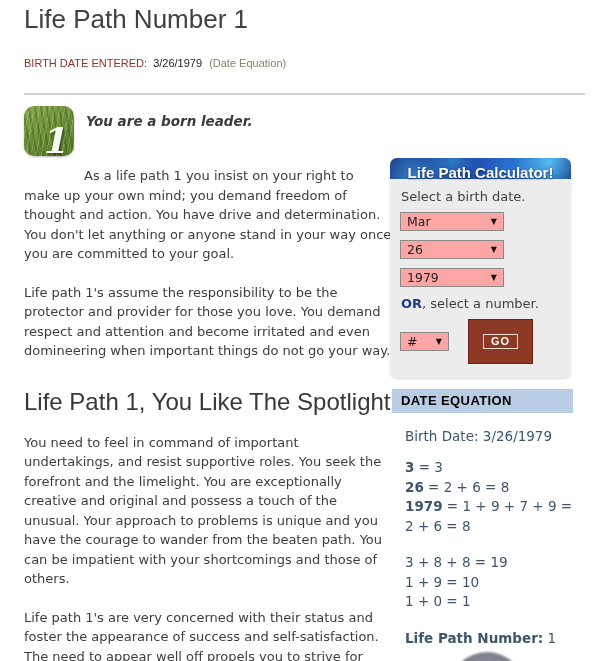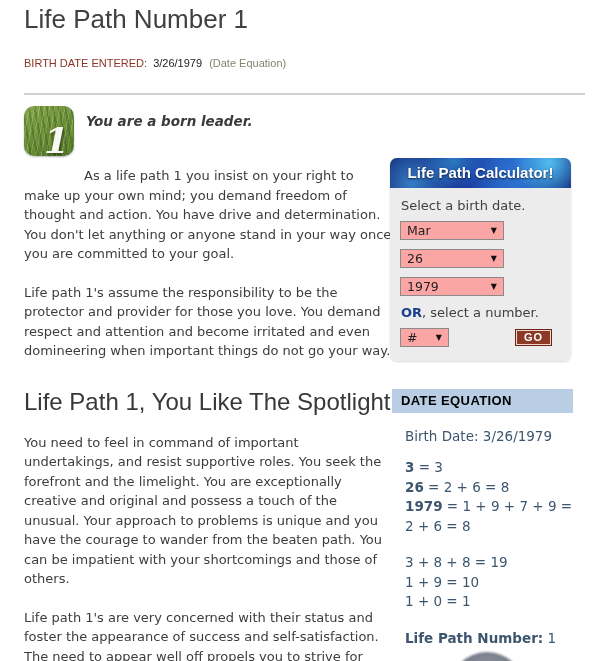--- a/index.html
+++ b/index.html
@@ -55,21 +55,21 @@
     font-size:24px; font-weight:400; color:#383838;
     margin-top:27px; margin-bottom:-2px;
   }
   
   .calc-card {
     position:absolute; left:390px; top:158px; width:181px;
     border-radius:7px; overflow:hidden;
     box-shadow:0 1px 2px rgba(0,0,0,0.15);
   }
   .calc-header {
-    height:30px; line-height:30px; text-align:center;
+    height:21px; line-height:30px; text-align:center;
     font-family:"Liberation Sans", sans-serif; font-size:15px; font-weight:bold;
     color:#fff; text-shadow:0 1px 2px rgba(0,0,20,0.7);
     background:
       radial-gradient(circle at 88% 15%, rgba(90,210,255,0.85), transparent 22%),
       radial-gradient(circle at 12% 85%, rgba(70,170,235,0.65), transparent 28%),
       radial-gradient(circle at 65% 45%, rgba(45,125,225,0.55), transparent 38%),
       radial-gradient(circle at 35% 10%, rgba(60,190,240,0.5), transparent 25%),
       linear-gradient(100deg, #101f6b, #1b3a9e 45%, #2a6cc4 72%, #153081);
   }
   .calc-body { background:#ececec; padding:8px 10px 14px 10px; }
@@ -78,21 +78,21 @@
     width:104px; height:19px; background:#fca5a5; border:1px solid #8a8a8a;
     display:flex; align-items:center; justify-content:space-between;
     padding:0 6px; font-size:12.5px; color:#1f1f1f; margin-bottom:9px; cursor:pointer;
   }
   .sel .arrow { font-size:8px; color:#111; }
   .or-line { font-size:13px; color:#3f3f3f; margin:5px 0 8px 1px; }
   .or-line .or { color:#1a3f8f; font-weight:bold; }
   .calc-bottom { display:flex; align-items:center; justify-content:space-between; }
   .sel.small { width:49px; margin-bottom:0; }
   .go-btn {
-    background:#8c3a26; padding:0; cursor:pointer; margin-right:9px;
+    background:#8c3a26; padding:14px; cursor:pointer; margin-right:28px;
     border:1px solid #6d2314; display:inline-block;
   }
   .go-btn .go-inner {
     border:1px solid #ead9cc; padding:0 7px; display:block;
     font-family:"Liberation Sans", sans-serif;
     color:#fff; font-weight:bold; font-size:11px; line-height:13px; letter-spacing:1px;
   }
   
   .eq-panel { position:absolute; left:392px; top:389px; width:181px; }
   .eq-header {

